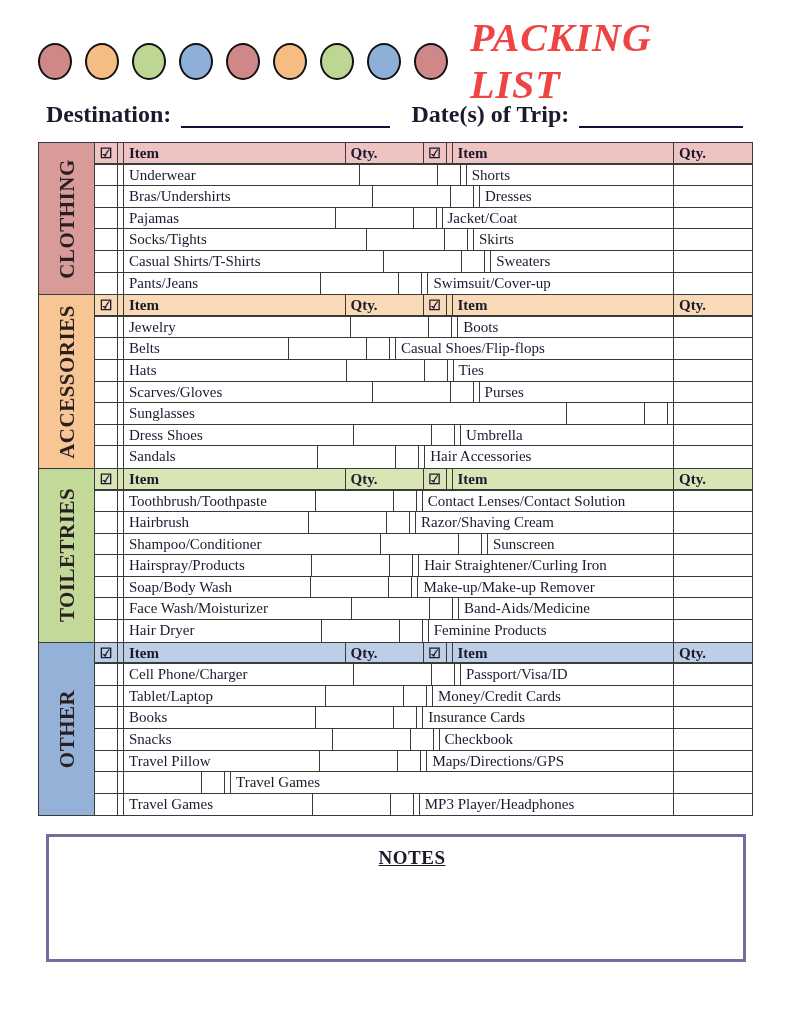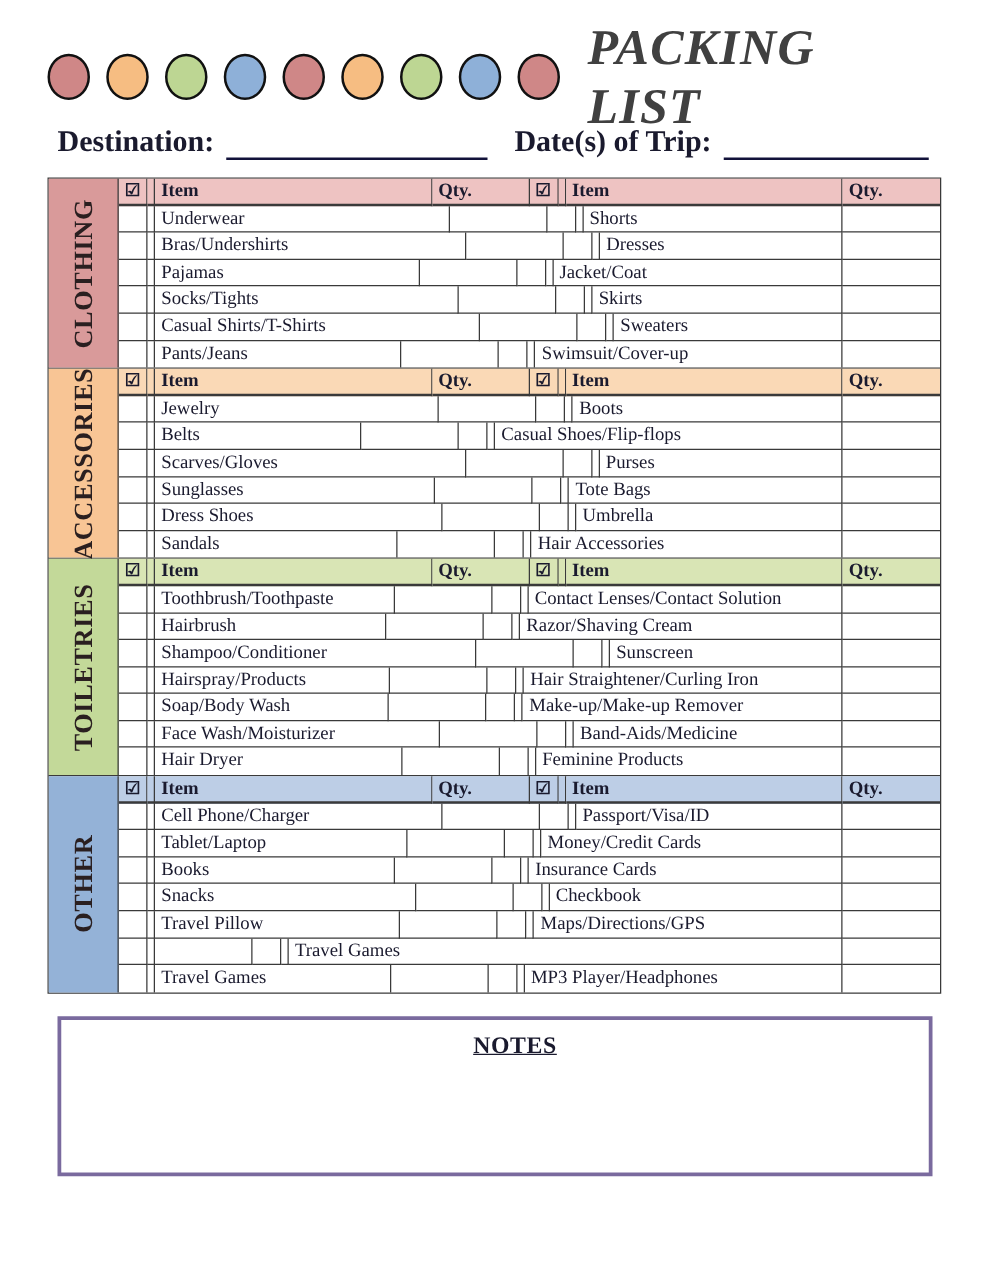--- a/index.html
+++ b/index.html
@@ -14,21 +14,21 @@
   .page { width:791px; height:1024px; position:relative; padding: 34px 38px 0 38px; }
 
   
   .masthead { display:flex; align-items:center; height:54px; margin-bottom:6px; }
   .dots { display:flex; align-items:center; gap:13px; }
   .dot { width:34px; height:37px; border-radius:50%; border:2.5px solid #111; }
   .title {
     margin-left:22px;
     font-family: "Liberation Serif", "DejaVu Serif", serif;
     font-weight:bold; font-style:italic;
-    font-size:40px; letter-spacing:1px; color:#404040;
+    font-size:40px; letter-spacing:1px; color:#ef4444;
   }
 
   
   .fields { display:flex; align-items:flex-end; height:30px; margin:10px 0 14px 8px; font-size:24px; font-weight:bold; }
   .fields .label { white-space:nowrap; }
   .rule { border-bottom:2.5px solid #12123a; height:18px; margin:0 10px; }
   .rule.dest { width:255px; }
   .rule.date { width:200px; }
   .fields .spacer { width:14px; }
 
@@ -217,35 +217,44 @@
             <div class="c-item">Belts</div>
             <div class="c-qty"></div>
             <div class="c-chk"></div>
             <div class="gap"></div>
             <div class="c-item">Casual Shoes/Flip-flops</div>
             <div class="c-qty"></div>
           </div>
           <div class="row">
             <div class="c-chk"></div>
             <div class="gap"></div>
+            <div class="c-item">Hats</div>
+            <div class="c-qty"></div>
+            <div class="c-chk"></div>
+            <div class="gap"></div>
+            <div class="c-item">Ties</div>
+            <div class="c-qty"></div>
+          </div>
+          <div class="row">
+            <div class="c-chk"></div>
+            <div class="gap"></div>
             <div class="c-item">Scarves/Gloves</div>
             <div class="c-qty"></div>
             <div class="c-chk"></div>
             <div class="gap"></div>
             <div class="c-item">Purses</div>
             <div class="c-qty"></div>
           </div>
           <div class="row">
             <div class="c-chk"></div>
             <div class="gap"></div>
             <div class="c-item">Sunglasses</div>
             <div class="c-qty"></div>
             <div class="c-chk"></div>
             <div class="gap"></div>
-            <div class="c-item">Tote Bags</div>
             <div class="c-qty"></div>
           </div>
           <div class="row">
             <div class="c-chk"></div>
             <div class="gap"></div>
             <div class="c-item">Dress Shoes</div>
             <div class="c-qty"></div>
             <div class="c-chk"></div>
             <div class="gap"></div>
             <div class="c-item">Umbrella</div>

